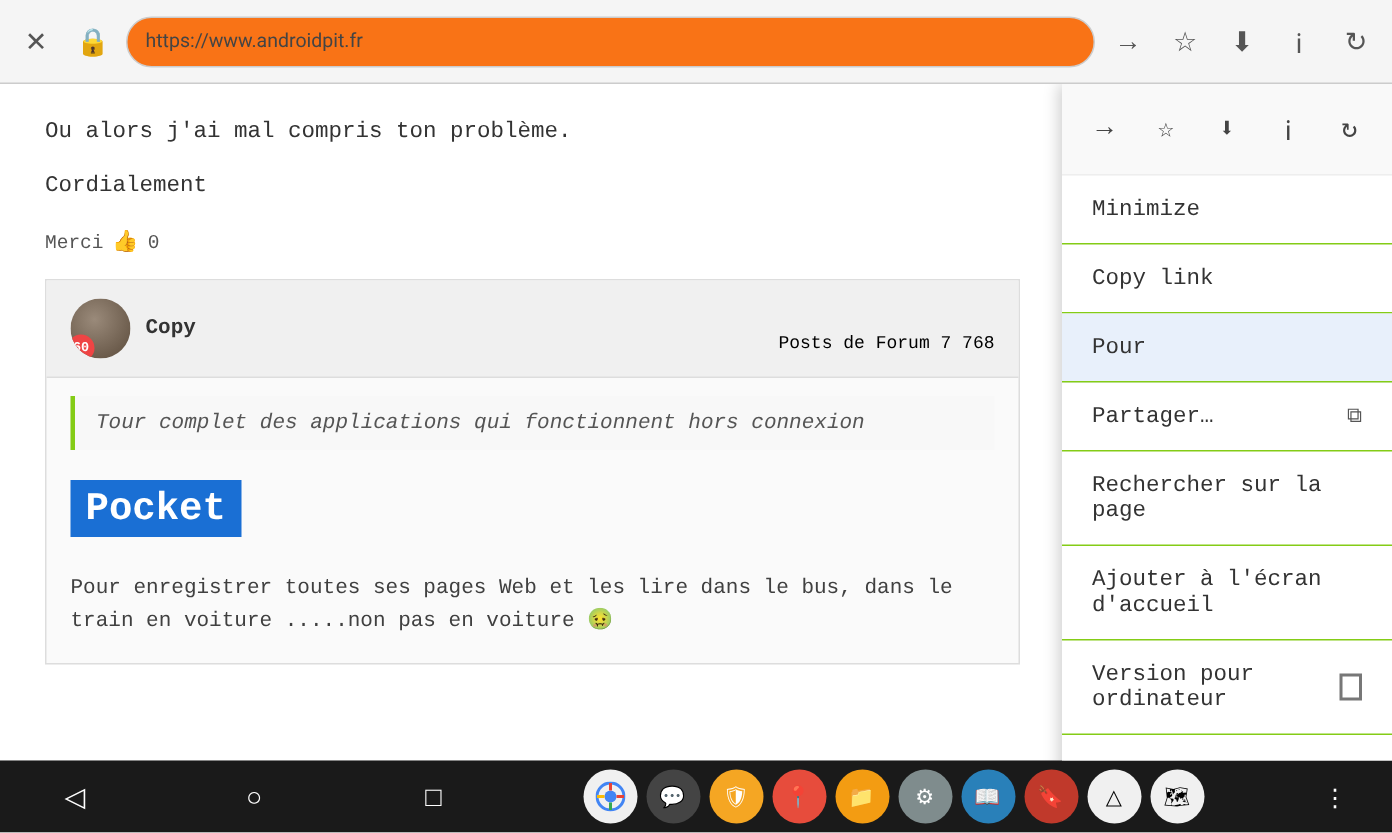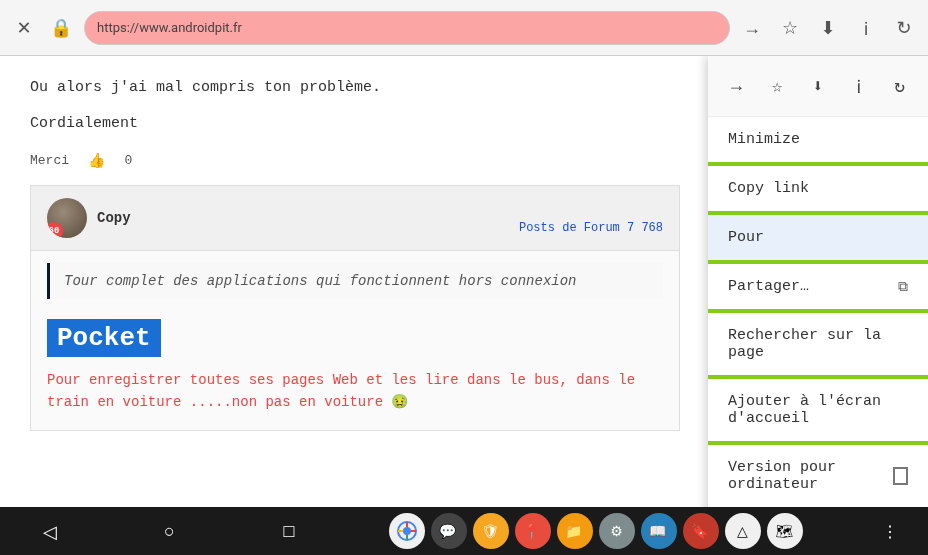--- a/index.html
+++ b/index.html
@@ -30,21 +30,21 @@
       justify-content: center;
       cursor: pointer;
       border-radius: 50%;
       font-size: 18px;
       color: #555;
     }
 
     .address-bar {
       flex: 1;
       height: 34px;
-      background: #fca5a5;
+      background: #f97316;
       border: 1px solid #ccc;
       border-radius: 17px;
       display: flex;
       align-items: center;
       padding: 0 12px;
       gap: 6px;
       overflow: hidden;
     }
     .address-bar .url-text { font-size: 13px; color: #444; white-space: nowrap; overflow: hidden; }
 
@@ -66,21 +66,21 @@
     .text-block {
       color: #333;
       font-size: 15px;
       line-height: 1.6;
       margin-bottom: 12px;
     }
 
     .merci-row {
       display: flex;
       align-items: center;
-      gap: 19px;
+      gap: 6px;
       margin-top: 16px;
       font-size: 13px;
       color: #555;
     }
     .thumb-icon { font-size: 14px; }
 
     
     .comment-block {
       border: 1px solid #ddd;
       margin-top: 16px;
@@ -111,47 +111,48 @@
       background: #ef4444;
       border-radius: 50%;
       font-size: 9px;
       color: white;
       display: flex;
       align-items: center;
       justify-content: center;
       font-weight: bold;
     }
     .comment-user { font-weight: bold; font-size: 14px; color: #333; }
-    .comment-meta { font-size: 12px; color: #1d4ed8; margin-left: auto; margin-top: 20px; }
+    .comment-meta { font-size: 12px; color: #000000; margin-left: auto; margin-top: 20px; }
 
     .comment-quote {
       margin: 12px 16px;
       padding: 10px 14px;
       background: #f8f8f8;
-      border-left: 3px solid #0f172a;
+      border-left: 3px solid #84cc16;
       font-style: italic;
       font-size: 14px;
       color: #555;
     }
 
     .pocket-highlight {
       display: inline-block;
       background: #1a6fd4;
       color: white;
       font-size: 26px;
       font-weight: bold;
       padding: 4px 10px;
       margin: 8px 16px;
     }
 
     .comment-body {
       padding: 4px 16px 16px;
       font-size: 14px;
-      color: #ef4444;
+      color: #404040;
       line-height: 1.6;
+      margin-top: 11px;
     }
 
     
     .dropdown-overlay {
       position: absolute;
       top: 0;
       right: 0;
       width: 220px;
       height: calc(555px - 48px);
       background: white;
@@ -180,21 +181,21 @@
     }
 
     .menu-item {
       display: flex;
       align-items: center;
       justify-content: space-between;
       padding: 14px 20px;
       font-size: 15px;
       color: #333;
       cursor: pointer;
-      border-bottom: 4px solid #84cc16;
+      border-bottom: 1px solid #84cc16;
     }
     .menu-item.active { background: #e8f0fb; }
 
     .menu-item-right {
       font-size: 14px;
       color: #555;
     }
 
     .checkbox-empty {
       width: 18px;

